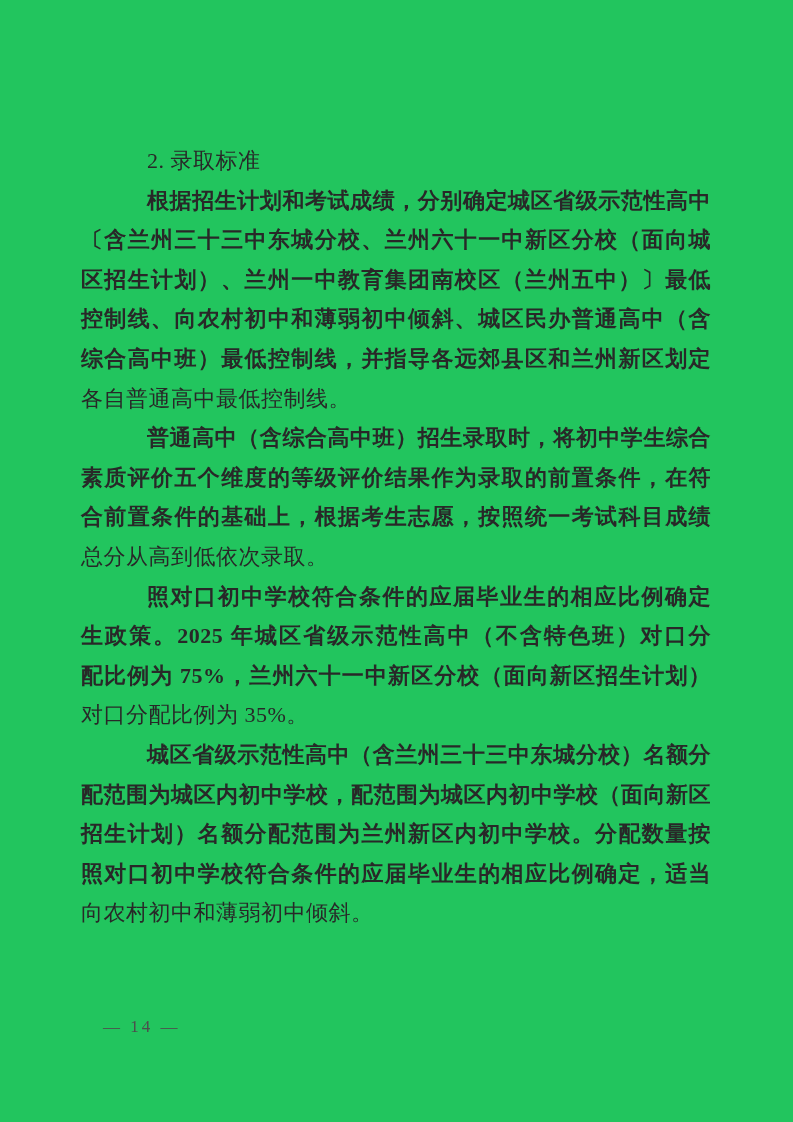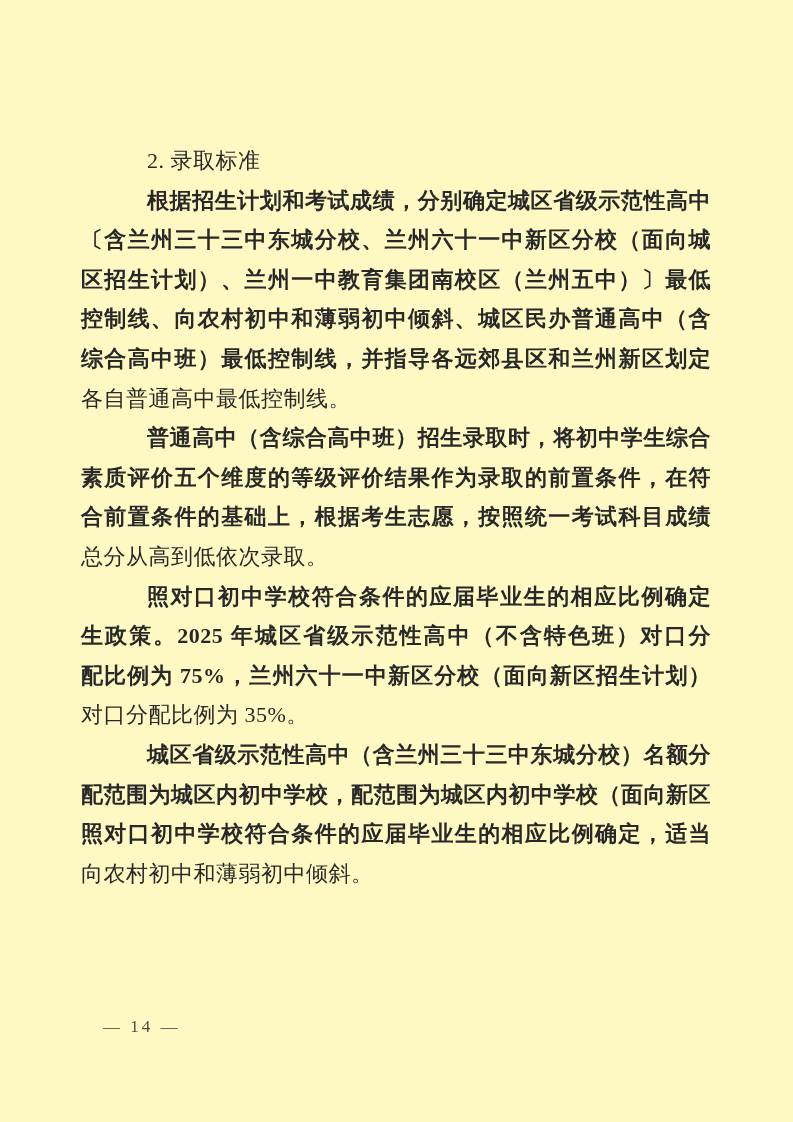--- a/index.html
+++ b/index.html
@@ -4,21 +4,21 @@
 <style>
   html, body {
     margin: 0;
     padding: 0;
     background: #ffffff;
   }
   .page {
     position: relative;
     width: 793px;
     height: 1122px;
-    background: #fef9c3;
+    background: #22c55e;
     overflow: hidden;
     font-family: "Liberation Serif", "DejaVu Serif", serif;
   }
   .body-text {
     position: absolute;
     left: 81px;
     top: 141px;
     width: 630px;
     color: #282828;
     font-size: 22px;
@@ -64,17 +64,18 @@
       <div class="line ind j">普通高中（含综合高中班）招生录取时，将初中学生综合</div>
       <div class="line j">素质评价五个维度的等级评价结果作为录取的前置条件，在符</div>
       <div class="line j">合前置条件的基础上，根据考生志愿，按照统一考试科目成绩</div>
       <div class="line">总分从高到低依次录取。</div>
       <div class="line ind j">照对口初中学校符合条件的应届毕业生的相应比例确定</div>
       <div class="line j">生政策。2025 年城区省级示范性高中（不含特色班）对口分</div>
       <div class="line j">配比例为 75%，兰州六十一中新区分校（面向新区招生计划）</div>
       <div class="line">对口分配比例为 35%。</div>
       <div class="line ind j">城区省级示范性高中（含兰州三十三中东城分校）名额分</div>
       <div class="line j">配范围为城区内初中学校，配范围为城区内初中学校（面向新区</div>
+      <div class="line j">招生计划）名额分配范围为兰州新区内初中学校。分配数量按</div>
       <div class="line j">照对口初中学校符合条件的应届毕业生的相应比例确定，适当</div>
       <div class="line">向农村初中和薄弱初中倾斜。</div>
     </div>
   <div class="footer">— 14 —</div>
 </div>
 
 </body></html>

